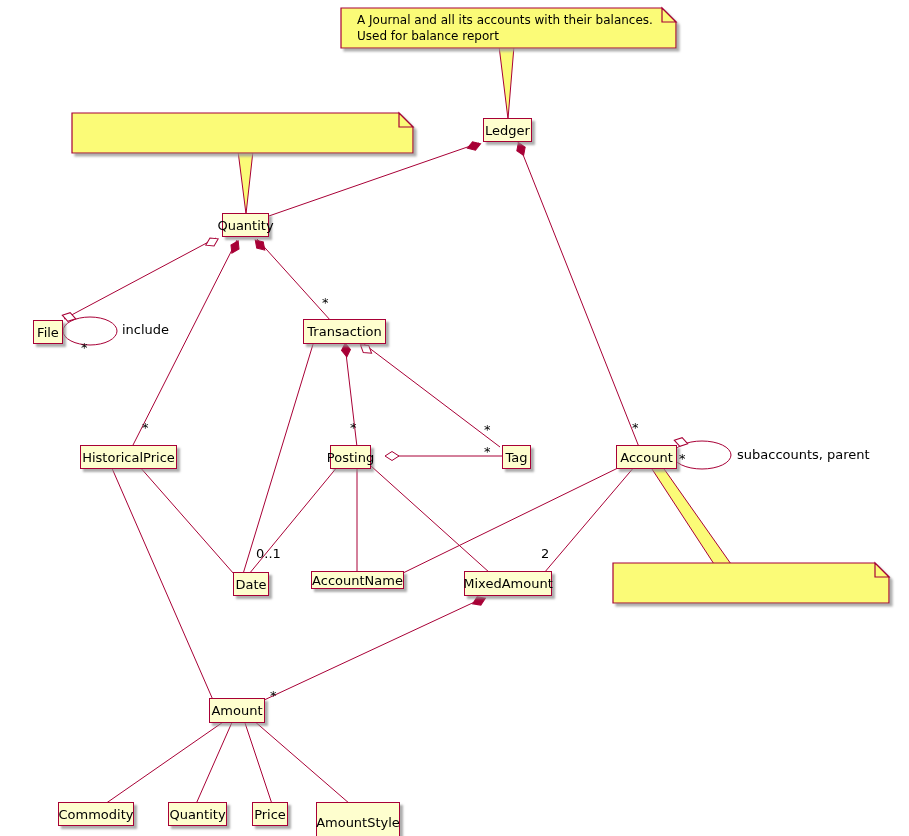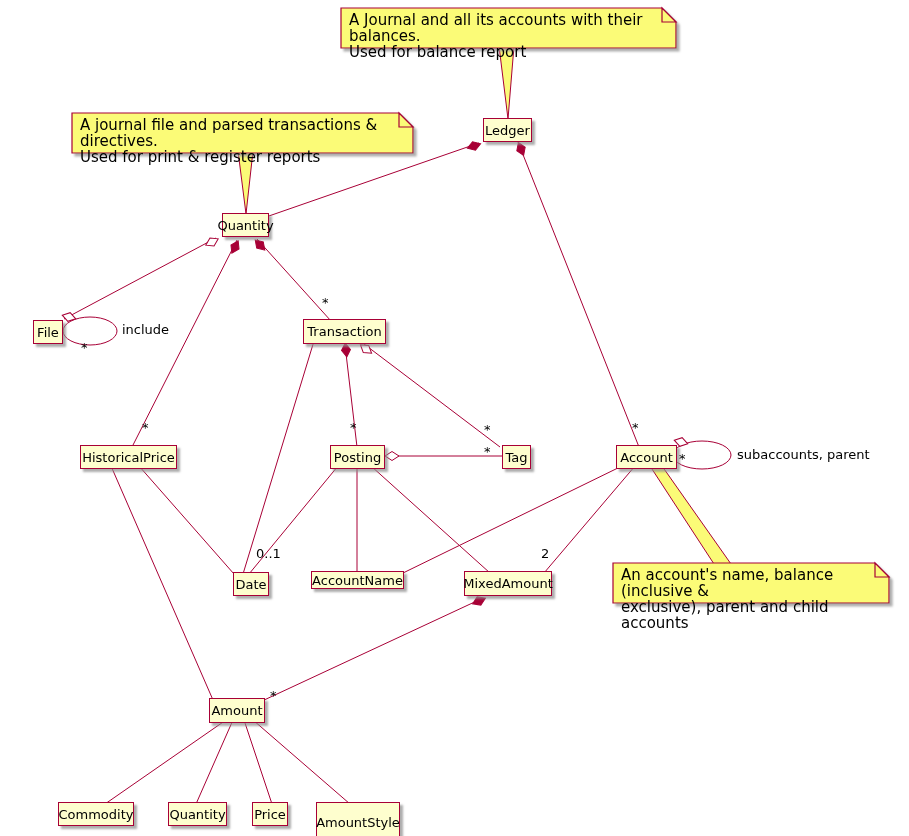--- a/index.html
+++ b/index.html
@@ -23,22 +23,22 @@
   .note-shape{fill:var(--note-bg);stroke:var(--line);stroke-width:1.2;}
   .note-tail{fill:var(--note-bg);stroke:var(--line);stroke-width:1;}
   .cls{
     position:absolute;z-index:2;background:var(--class-bg);
     border:1.5px solid var(--line);box-sizing:border-box;
     display:flex;align-items:center;justify-content:center;
     font-size:13px;line-height:1;white-space:nowrap;
     box-shadow:3px 3px 2px rgba(140,140,140,0.7);
   }
   .note-text{
-    position:absolute;z-index:3;font-size:15px;line-height:16px;
-    white-space:pre-line;padding:4px 0 0 8px;box-sizing:border-box;
+    position:absolute;z-index:3;font-size:12px;line-height:16px;
+    white-space:pre-line;padding:4px 0 0 8px;box-sizing:border-box;margin-left:8px;
   }
   .elabel{
     position:absolute;z-index:3;font-size:13px;line-height:14px;white-space:nowrap;
   }
 </style>
 </head>
 <body>
 
 <div id="canvas">
 
@@ -102,38 +102,34 @@
     <polygon class="diamond-filled" points="-7,0 0,-4.5 7,0 0,4.5" transform="translate(479,601) rotate(156)"></polygon>
     <polygon class="diamond-open" points="-7,0 0,-4.5 7,0 0,4.5" transform="translate(69,317) rotate(15)"></polygon>
     <polygon class="diamond-open" points="-7,0 0,-4.5 7,0 0,4.5" transform="translate(681,442) rotate(15)"></polygon>
   </svg>
 
   <div class="cls" style="left:483px;top:118px;width:49px;height:24px">Ledger</div>
   <div class="cls" style="left:222px;top:213px;width:47px;height:24px">Quantity</div>
   <div class="cls" style="left:33px;top:320px;width:30px;height:24px">File</div>
   <div class="cls" style="left:303px;top:319px;width:83px;height:25px">Transaction</div>
   <div class="cls" style="left:80px;top:445px;width:97px;height:24px">HistoricalPrice</div>
-  <div class="cls" style="left:330px;top:445px;width:55px;height:24px">Posting</div>
+  <div class="cls" style="left:330px;top:445px;width:41px;height:24px">Posting</div>
   <div class="cls" style="left:502px;top:445px;width:29px;height:24px">Tag</div>
   <div class="cls" style="left:616px;top:445px;width:61px;height:24px">Account</div>
   <div class="cls" style="left:233px;top:572px;width:36px;height:24px">Date</div>
   <div class="cls" style="left:311px;top:571px;width:93px;height:18px">AccountName</div>
   <div class="cls" style="left:464px;top:571px;width:88px;height:25px">MixedAmount</div>
   <div class="cls" style="left:209px;top:698px;width:56px;height:25px">Amount</div>
   <div class="cls" style="left:58px;top:802px;width:76px;height:24px">Commodity</div>
   <div class="cls" style="left:168px;top:802px;width:59px;height:24px">Quantity</div>
   <div class="cls" style="left:252px;top:802px;width:36px;height:24px">Price</div>
   <div class="cls" style="left:316px;top:802px;width:84px;height:41px">AmountStyle</div>
 
   <div class="note-text" style="left:341px;top:8px;width:330px;height:40px">A Journal and all its accounts with their balances.
 Used for balance report</div>
-  <div class="note-text" style="left:72px;top:113px;width:336px;height:40px">A journal file and parsed transactions &amp; directives.
-Used for print &amp; register reports</div>
-  <div class="note-text" style="left:613px;top:563px;width:270px;height:40px">An account's name, balance (inclusive &amp;
-exclusive), parent and child accounts</div>
 
   <div class="elabel" style="left:322px;top:296px">*</div>
   <div class="elabel" style="left:142px;top:421px">*</div>
   <div class="elabel" style="left:81px;top:341px">*</div>
   <div class="elabel" style="left:122px;top:323px">include</div>
   <div class="elabel" style="left:350px;top:421px">*</div>
   <div class="elabel" style="left:484px;top:423px">*</div>
   <div class="elabel" style="left:484px;top:445px">*</div>
   <div class="elabel" style="left:632px;top:421px">*</div>
   <div class="elabel" style="left:679px;top:452px">*</div>

